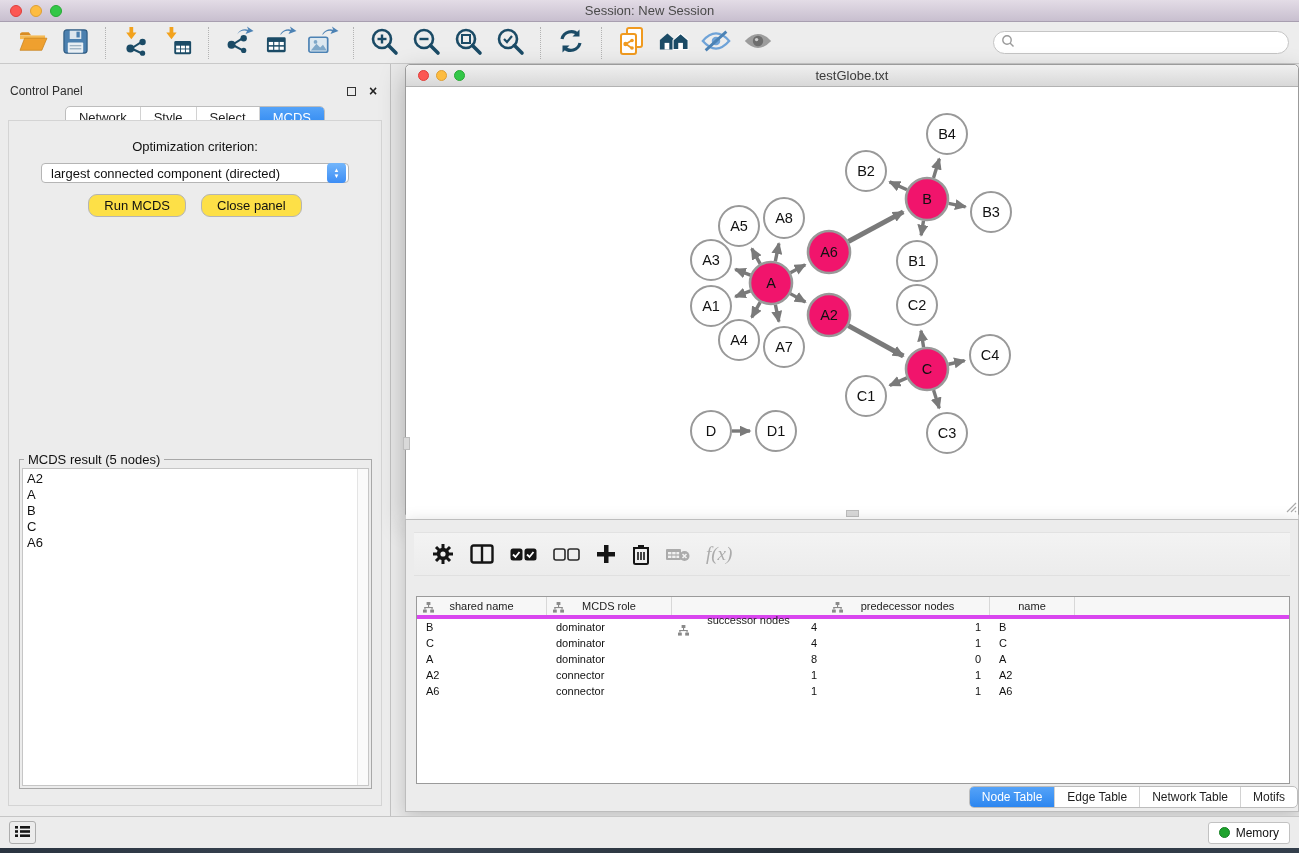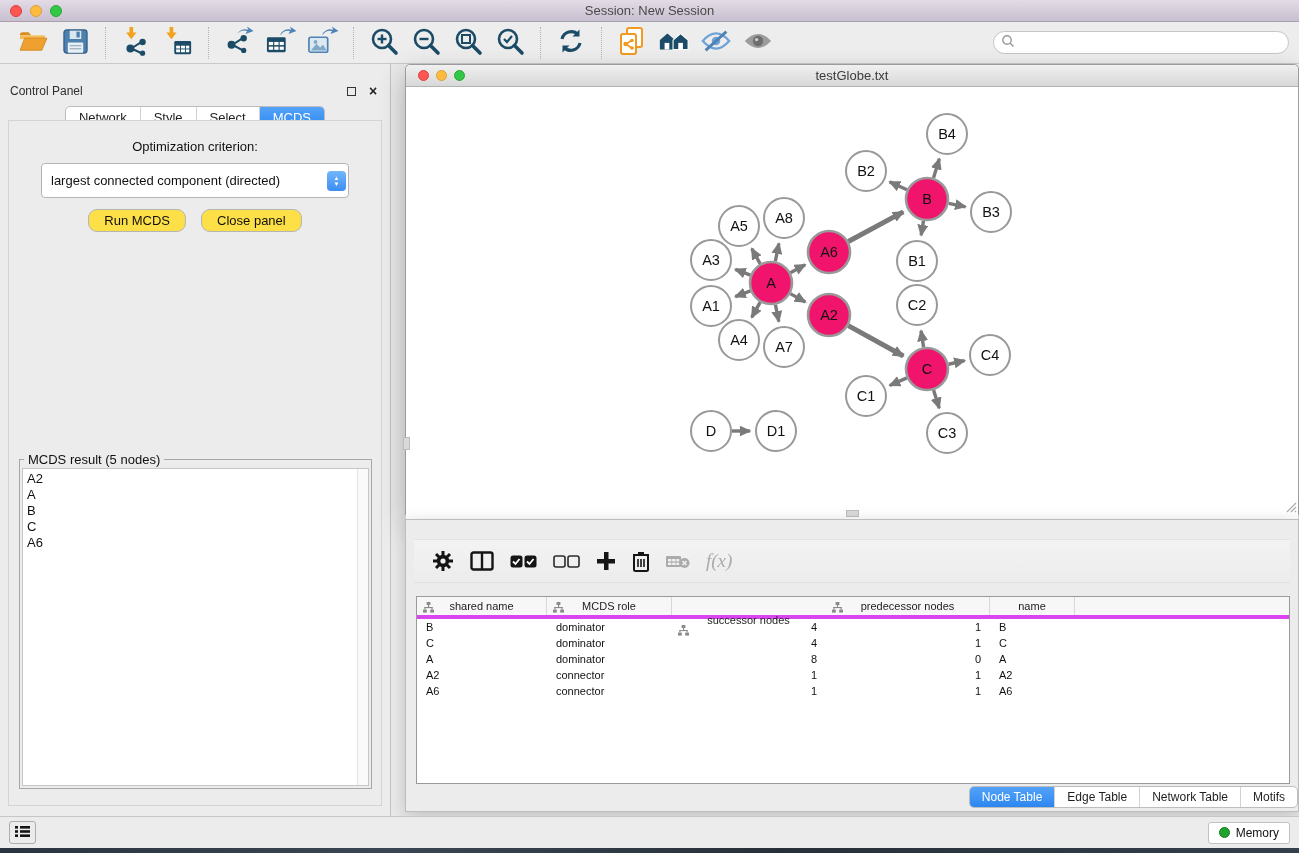--- a/index.html
+++ b/index.html
@@ -40,21 +40,21 @@
   .float-glyph { width:9px; height:9px; border:1.5px solid #333; display:inline-block; }
   .close-glyph { font-weight:bold; font-size:14px; line-height:10px; }
   .segmented { display:inline-flex; background:#fff; border:1px solid #BDBDBD; border-radius:5px; overflow:hidden; }
   .seg { padding:3px 13px; font-size:13px; color:#1e1e1e; border-right:1px solid #D2D2D2; cursor:pointer; white-space:nowrap; }
   .seg:last-child { border-right:none; }
   .seg.active { background:linear-gradient(#55A3F8,#2C86F0); color:#fff; }
   .cp-tabs-row { text-align:center; margin-top:2px; }
   .cp-content { position:absolute; left:8px; right:8px; top:56px; bottom:10px;
     border:1px solid #D4D4D4; background:#ECECEC; }
   .opt-label { text-align:center; font-size:13px; color:#111; margin-top:18px; }
-  .dropdown { margin:9px 32px 0 32px; height:35px; background:#fff; border:1px solid #B5B5B5;
+  .dropdown { margin:9px 32px 0 32px; height:20px; background:#fff; border:1px solid #B5B5B5;
     border-radius:4px; display:flex; align-items:center; cursor:pointer; }
   .dropdown .val { flex:1; font-size:13px; color:#111; padding-left:9px; white-space:nowrap; overflow:hidden; }
   .stepper { width:19px; height:20px; margin-right:2px; border-radius:4px;
     background:linear-gradient(#73B6FB,#3C8DF5); color:#fff; display:flex; flex-direction:column;
     align-items:center; justify-content:center; font-size:6px; line-height:6px; }
   .btn-row { display:flex; justify-content:center; gap:15px; margin-top:11px; }
   .push-btn { background:#fde047; border:1px solid #B5B5B5; border-radius:9px; font-size:13px; color:#111;
     padding:3px 15px; font-family:"Liberation Sans",sans-serif; cursor:pointer; }
   .groupbox { position:absolute; left:10px; right:9px; top:338px; bottom:16px; border:1px solid #A8A8A8; }
   .groupbox .legend { position:absolute; top:-8px; left:4px; background:#ECECEC; padding:0 4px;
@@ -75,21 +75,21 @@
   .nw-title { text-align:center; line-height:22px; font-size:13px; color:#3b3b3b; }
   .canvas { position:absolute; left:0; top:36px; width:892px; height:427px; background:#fff; }
   .canvas svg text { font-family:"Liberation Sans",sans-serif; }
   .scroll-mark-left { position:absolute; left:-3px; top:372px; width:7px; height:13px; background:#D9D9D9; border:1px solid #BDBDBD; }
   .scroll-mark-bottom { position:absolute; left:440px; bottom:-3px; width:13px; height:7px; background:#D9D9D9; border:1px solid #BDBDBD; }
   .resize-handle { position:absolute; right:1px; bottom:1px; width:14px; height:14px; }
 
   
   .table-panel { position:absolute; left:405px; top:455px; width:894px; height:293px; background:#ECECEC;
     border:1px solid #BDBDBD; box-shadow:0 4px 16px rgba(0,0,0,0.18); }
-  .tp-toolbar { position:absolute; left:8px; right:8px; top:19px; height:44px;
+  .tp-toolbar { position:absolute; left:8px; right:8px; top:12px; height:44px;
     background:linear-gradient(#F3F3F3,#ECECEC); border-top:1px solid #E2E2E2; border-bottom:1px solid #E0E0E0;
     display:flex; align-items:center; gap:16px; padding-left:18px; }
   .tp-icon { display:flex; align-items:center; justify-content:center; cursor:pointer; }
   .fx { font-family:"Liberation Serif",serif; font-style:italic; font-size:19px; color:#ABABAB; }
   .tp-table { position:absolute; left:10px; right:8px; top:76px; bottom:27px; background:#fff;
     border:1px solid #9A9A9A; overflow:hidden; }
   .thead { display:flex; height:22px; background:#F7F7F7; border-bottom:4px solid #d946ef; }
   .th { position:relative; display:flex; align-items:center; justify-content:center; font-size:11px;
     color:#1c1c1c; border-right:1px solid #D8D8D8; cursor:pointer; }
   .th .hicon { position:absolute; left:6px; top:5px; }

